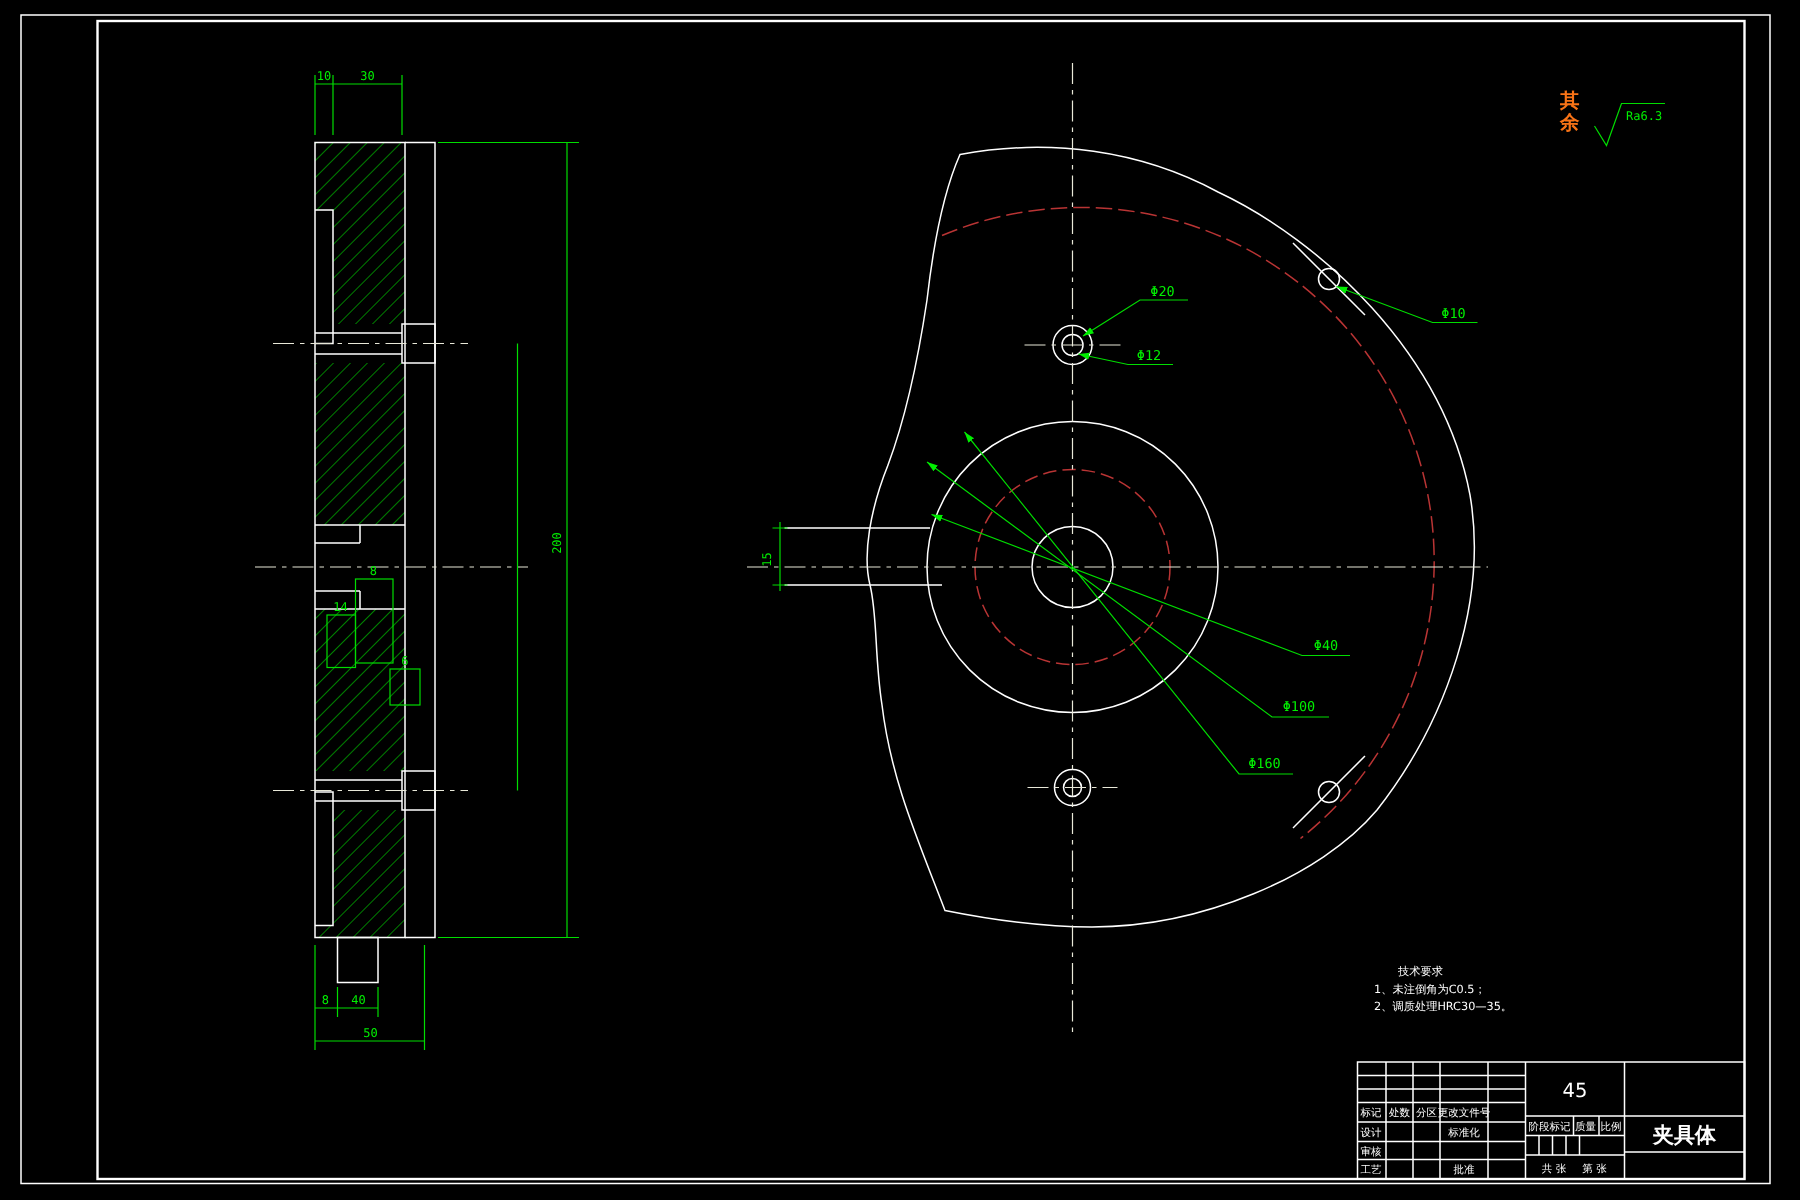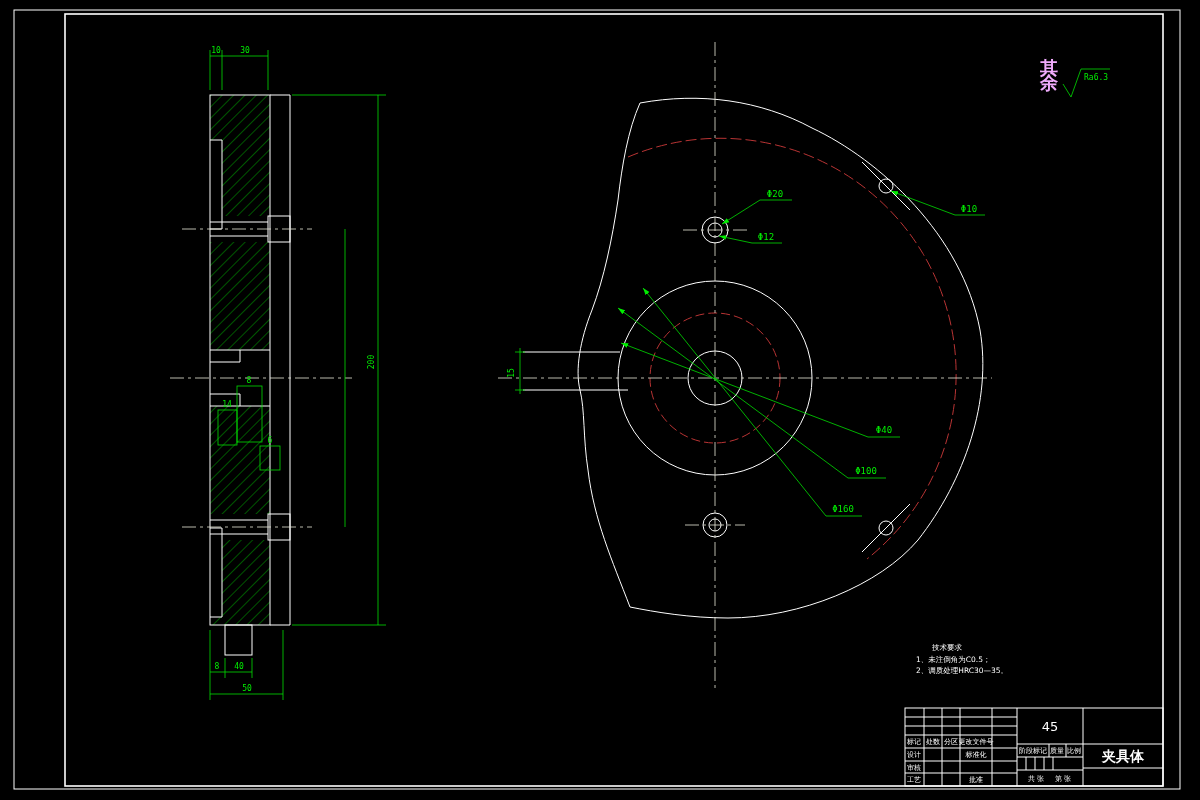--- a/index.html
+++ b/index.html
@@ -8,22 +8,22 @@
   .wl{stroke:#ffffff;stroke-width:1;fill:none}
   .wl2{stroke:#ffffff;stroke-width:1.6;fill:none}
   .cl{stroke:#e8e8d8;stroke-width:0.8;fill:none;stroke-dasharray:14 4 3 4}
   .gl{stroke:#00dd00;stroke-width:0.8;fill:none}
   .rl{stroke:#b93434;stroke-width:1;fill:none}
   .gt{fill:#00ee00;font-size:9px;font-family:"DejaVu Sans Mono",monospace}
   .gts{fill:#00ee00;font-size:8px;font-family:"DejaVu Sans Mono",monospace}
   .wt{fill:#ffffff;font-size:7.5px;font-family:"DejaVu Sans",sans-serif}
   .tbl{fill:#ffffff;font-size:7px;text-anchor:middle;font-family:"DejaVu Sans",sans-serif}
   .blk{fill:#000}
-  #qiyu{position:absolute;left:1040px;top:60px;width:16px;color:#f0abfc;
-        font-size:18px;line-height:15px;font-weight:bold;word-break:break-all}
+  #qiyu{position:absolute;left:1040px;top:60px;width:16px;color:#f97316;
+        font-size:13px;line-height:15px;font-weight:bold;word-break:break-all}
   text{text-anchor:middle}
   text.ls{text-anchor:start}
 </style>
 </head>
 <body>
 
 <div id="qiyu">其余</div>
 
 <svg width="1200" height="800" viewBox="0 0 1200 800">
   <defs>

